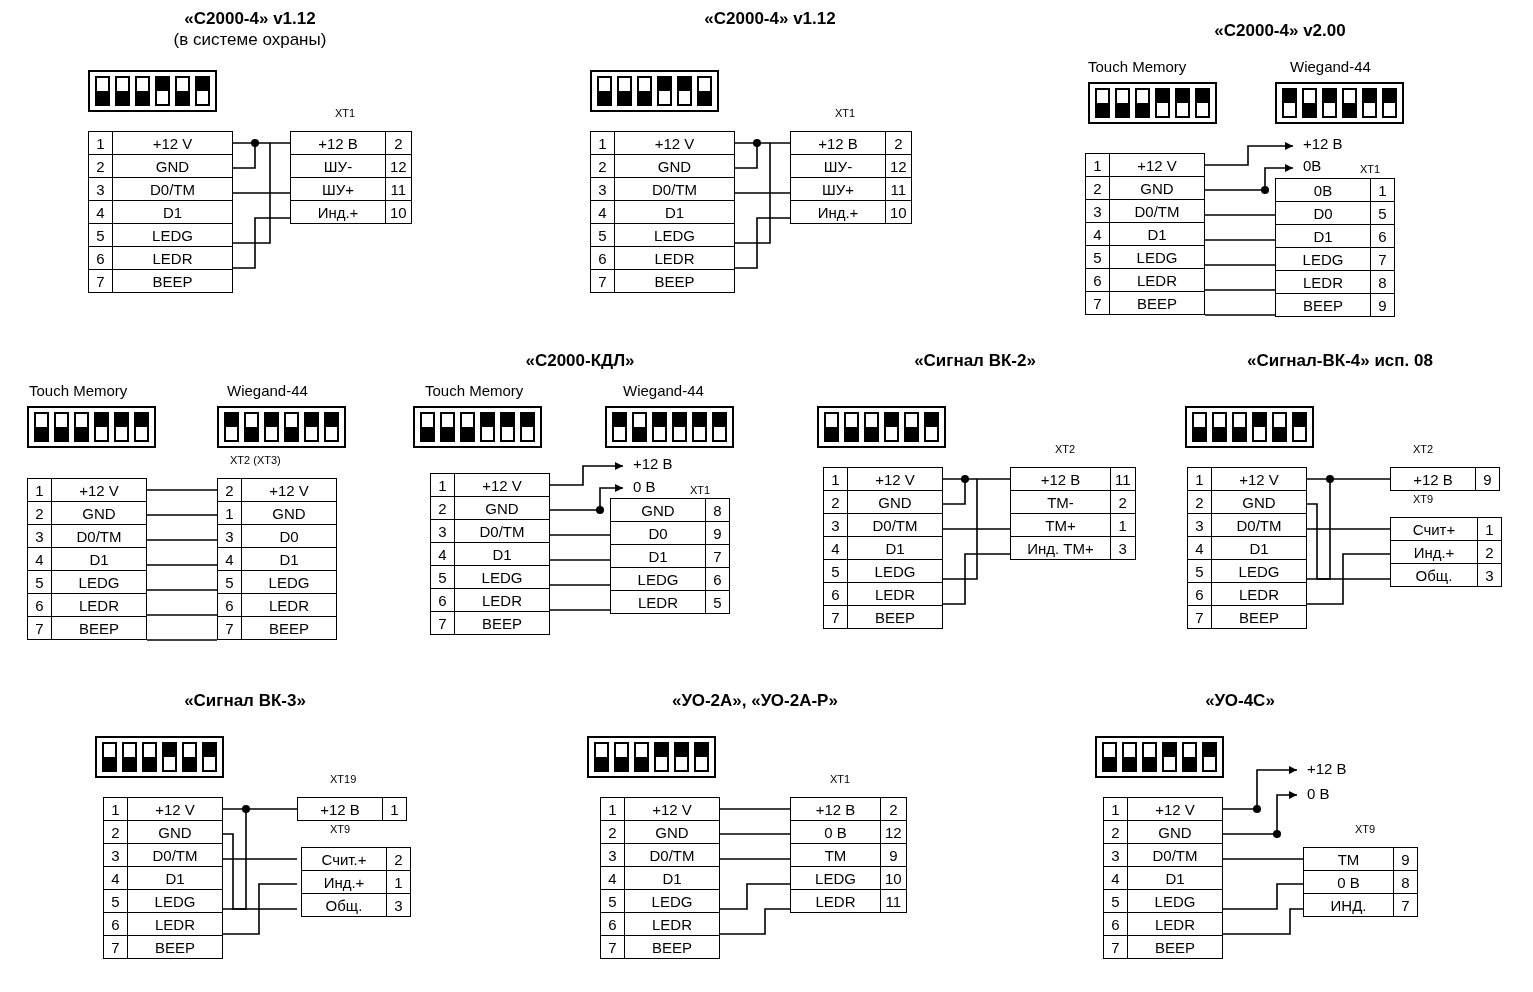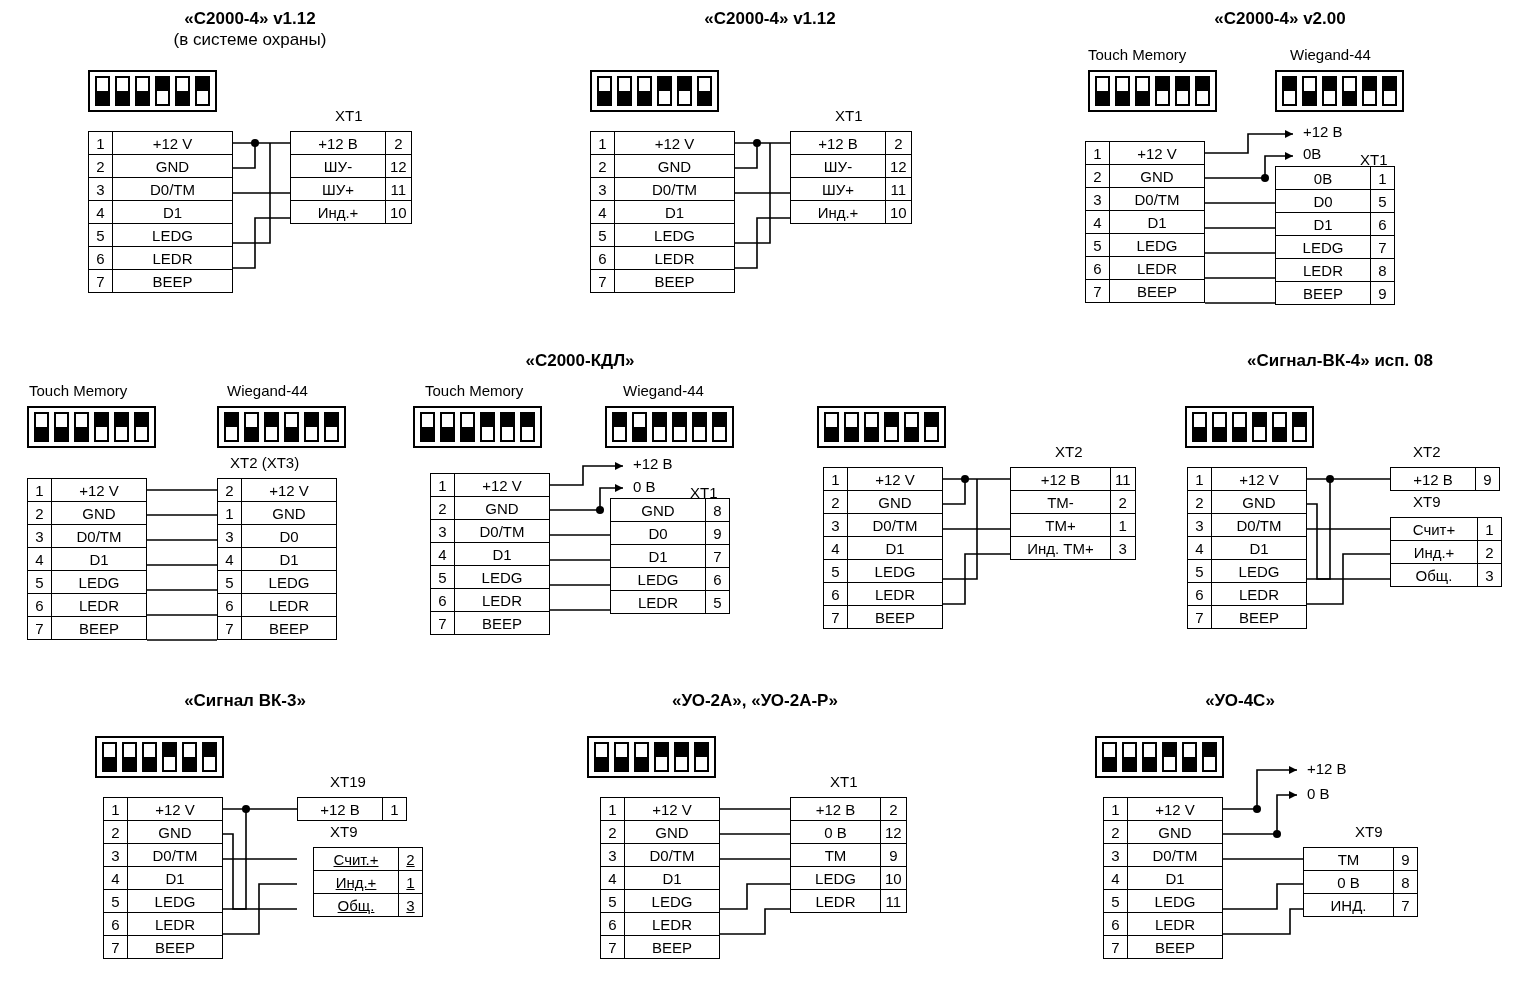--- a/index.html
+++ b/index.html
@@ -14,21 +14,21 @@
   .sw i{display:block;width:100%;height:50%;}
   .sw.up i.t{background:#000;}
   .sw.up i.b{background:#fff;}
   .sw.down i.t{background:#fff;}
   .sw.down i.b{background:#000;}
   
   .tbl{border-collapse:collapse;background:#fff;}
   .tbl td{border:1.5px solid #000;height:23px;font-size:15px;text-align:center;padding:0 4px;line-height:1;white-space:nowrap;box-sizing:border-box;}
   .tbl td.num{width:24px;}
   .tbl td.nm{}
-  .hdr{font-size:15px;white-space:nowrap;}
+  .hdr{font-size:11px;white-space:nowrap;}
   .arrowlbl{font-size:15px;white-space:nowrap;}
   svg.wires{position:absolute;left:0;top:0;overflow:visible;}
 </style>
 </head>
 <body>
 
 <div class="diagram" style="left:80px;top:8px;width:420px;height:310px;">
   <div class="title" style="width:340px;">«С2000-4» v1.12</div>
   <div class="subtitle" style="width:340px;">(в системе охраны)</div>
   <div style="position:absolute;left:8px;top:62px;">
@@ -212,21 +212,21 @@
       <path d="M164 135 H220"></path>
       <path d="M164 160 H187 V135"></path>
       <path d="M164 185 H200 V135"></path>
       <path d="M164 235 H200 V185 H220"></path>
       <path d="M164 260 H187 V210 H220"></path>
     </g>
     <circle cx="187" cy="135" r="4" fill="#000"></circle>
   </svg>
 </div>
 
-<div class="diagram" style="left:1060px;top:8px;width:460px;height:310px;">
+<div class="diagram" style="left:1060px;top:20px;width:460px;height:310px;">
   <div class="title" style="width:440px;">«С2000-4» v2.00</div>
   <div class="dip-label" style="position:absolute;left:28px;top:38px;">Touch Memory</div>
   <div class="dip-label" style="position:absolute;left:230px;top:38px;">Wiegand-44</div>
   <div style="position:absolute;left:28px;top:62px;">
     <div class="dip">
       <span class="sw down">
           <i class="t"></i>
           <i class="b"></i>
         </span>
       <span class="sw down">
@@ -623,20 +623,21 @@
       <path d="M145 235 H205"></path>
       <path d="M145 260 H205"></path>
     </g>
     <polygon points="218,116 210,112 210,120" fill="#000"></polygon>
     <polygon points="218,138 210,134 210,142" fill="#000"></polygon>
     <circle cx="195" cy="160" r="4" fill="#000"></circle>
   </svg>
 </div>
 
 <div class="diagram" style="left:805px;top:350px;width:370px;height:310px;">
+  <div class="title" style="width:340px;">«Сигнал ВК-2»</div>
   <div style="position:absolute;left:12px;top:56px;">
     <div class="dip">
       <span class="sw down">
           <i class="t"></i>
           <i class="b"></i>
         </span>
       <span class="sw down">
           <i class="t"></i>
           <i class="b"></i>
         </span>
@@ -888,21 +889,21 @@
     </table>
   <table class="tbl" style="position:absolute;left:232px;top:107px;">
     <tbody>
         <tr>
           <td class="nm" style="width:85px">+12 В</td>
           <td class="num">1</td>
         </tr>
   </tbody>
     </table>
   <div class="hdr" style="position:absolute;left:265px;top:133px;">XT9</div>
-  <table class="tbl" style="position:absolute;left:248px;top:157px;text-decoration:underline;">
+  <table class="tbl" style="position:absolute;left:236px;top:157px;">
     <tbody>
         <tr>
           <td class="nm" style="width:85px">Счит.+</td>
           <td class="num">2</td>
         </tr>
     <tr>
           <td class="nm">Инд.+</td>
           <td class="num">1</td>
         </tr>
     <tr>

